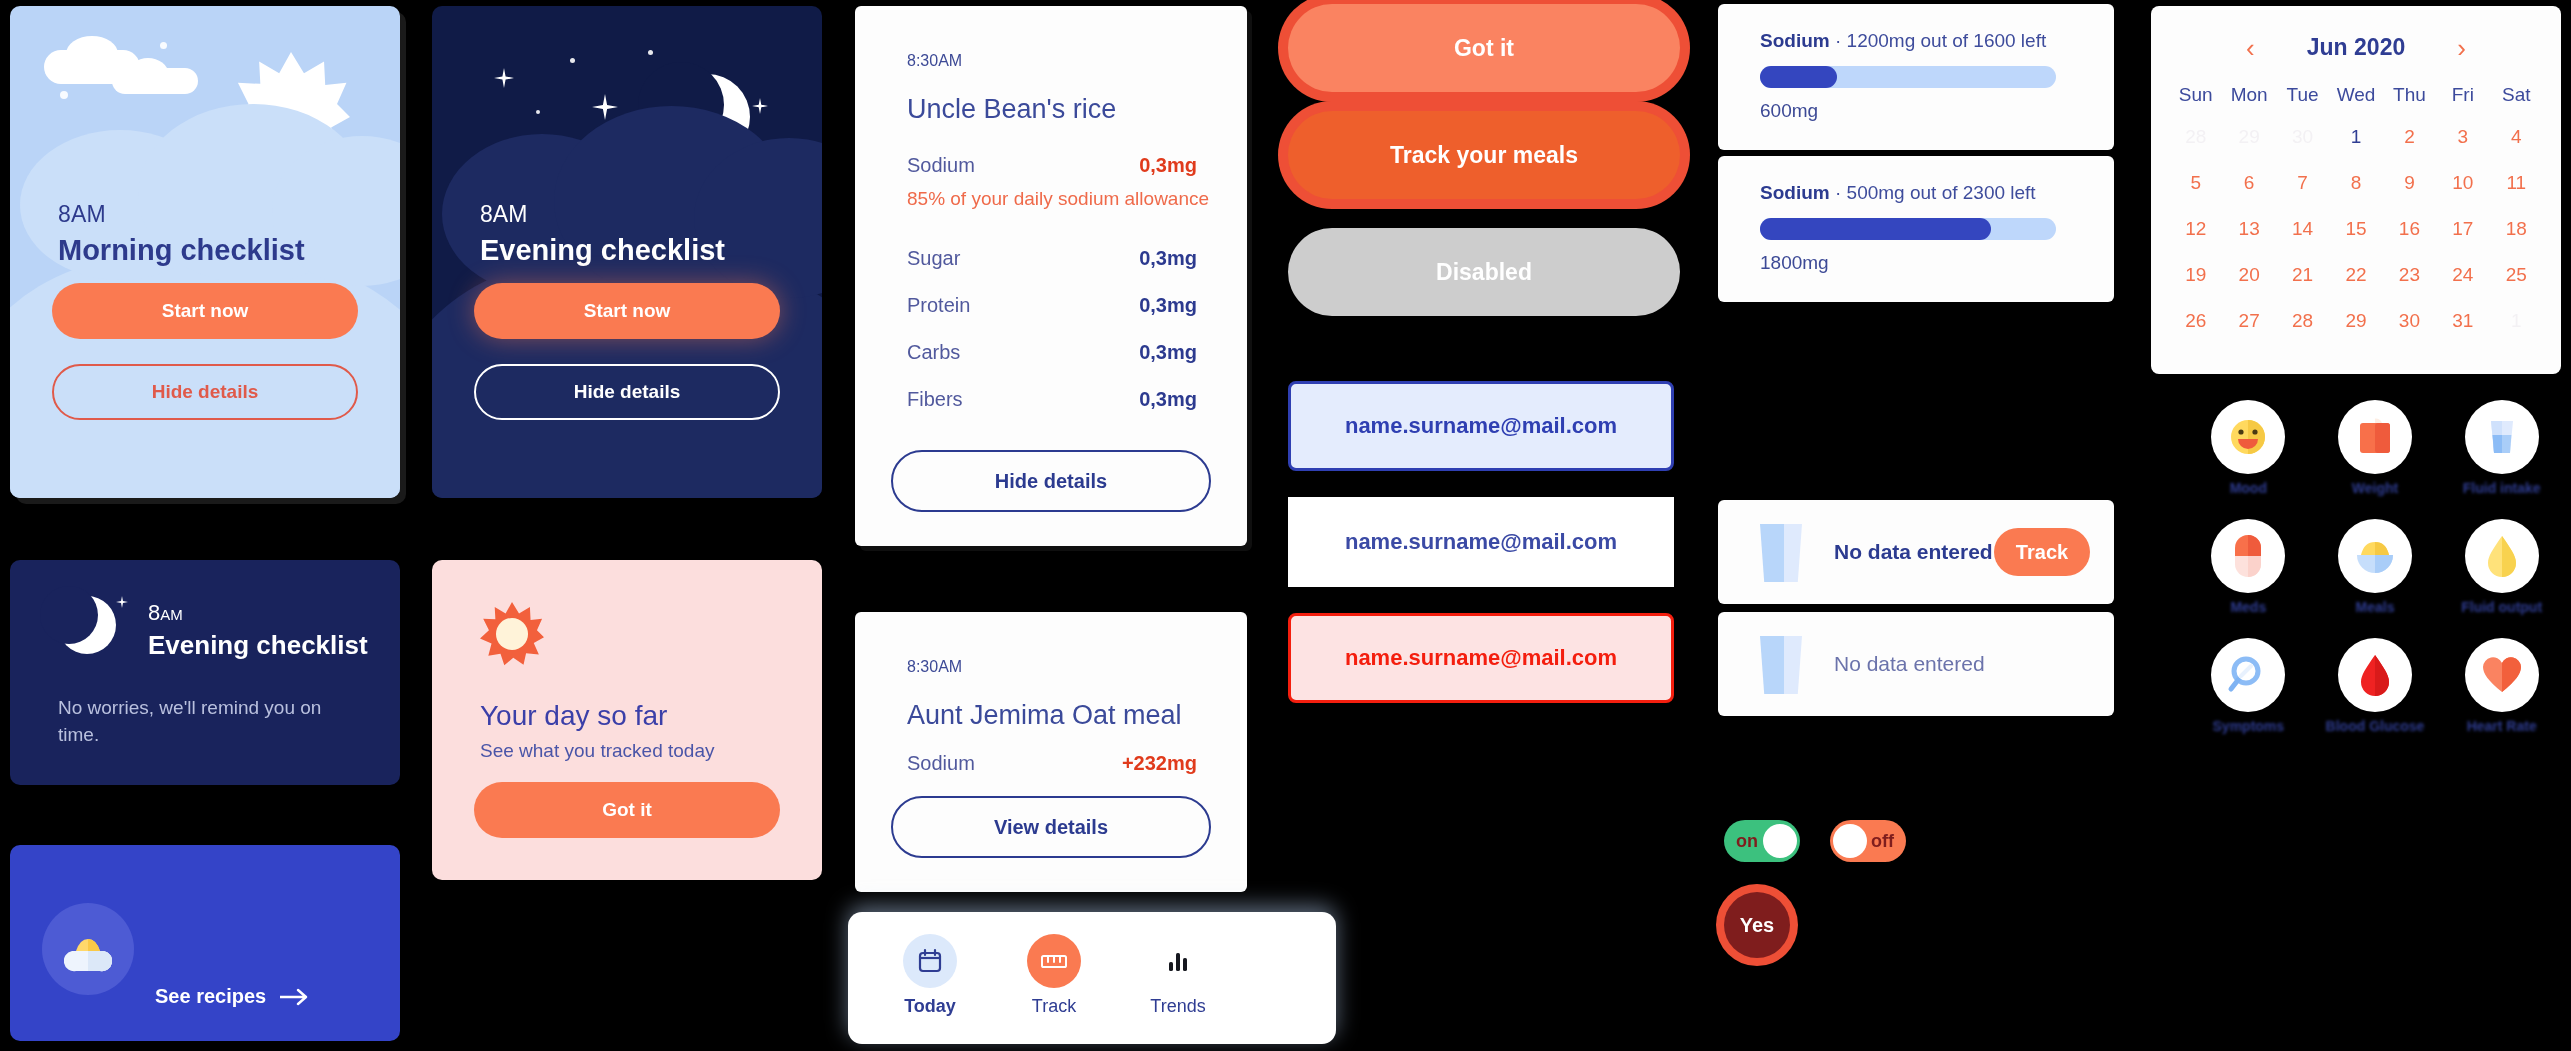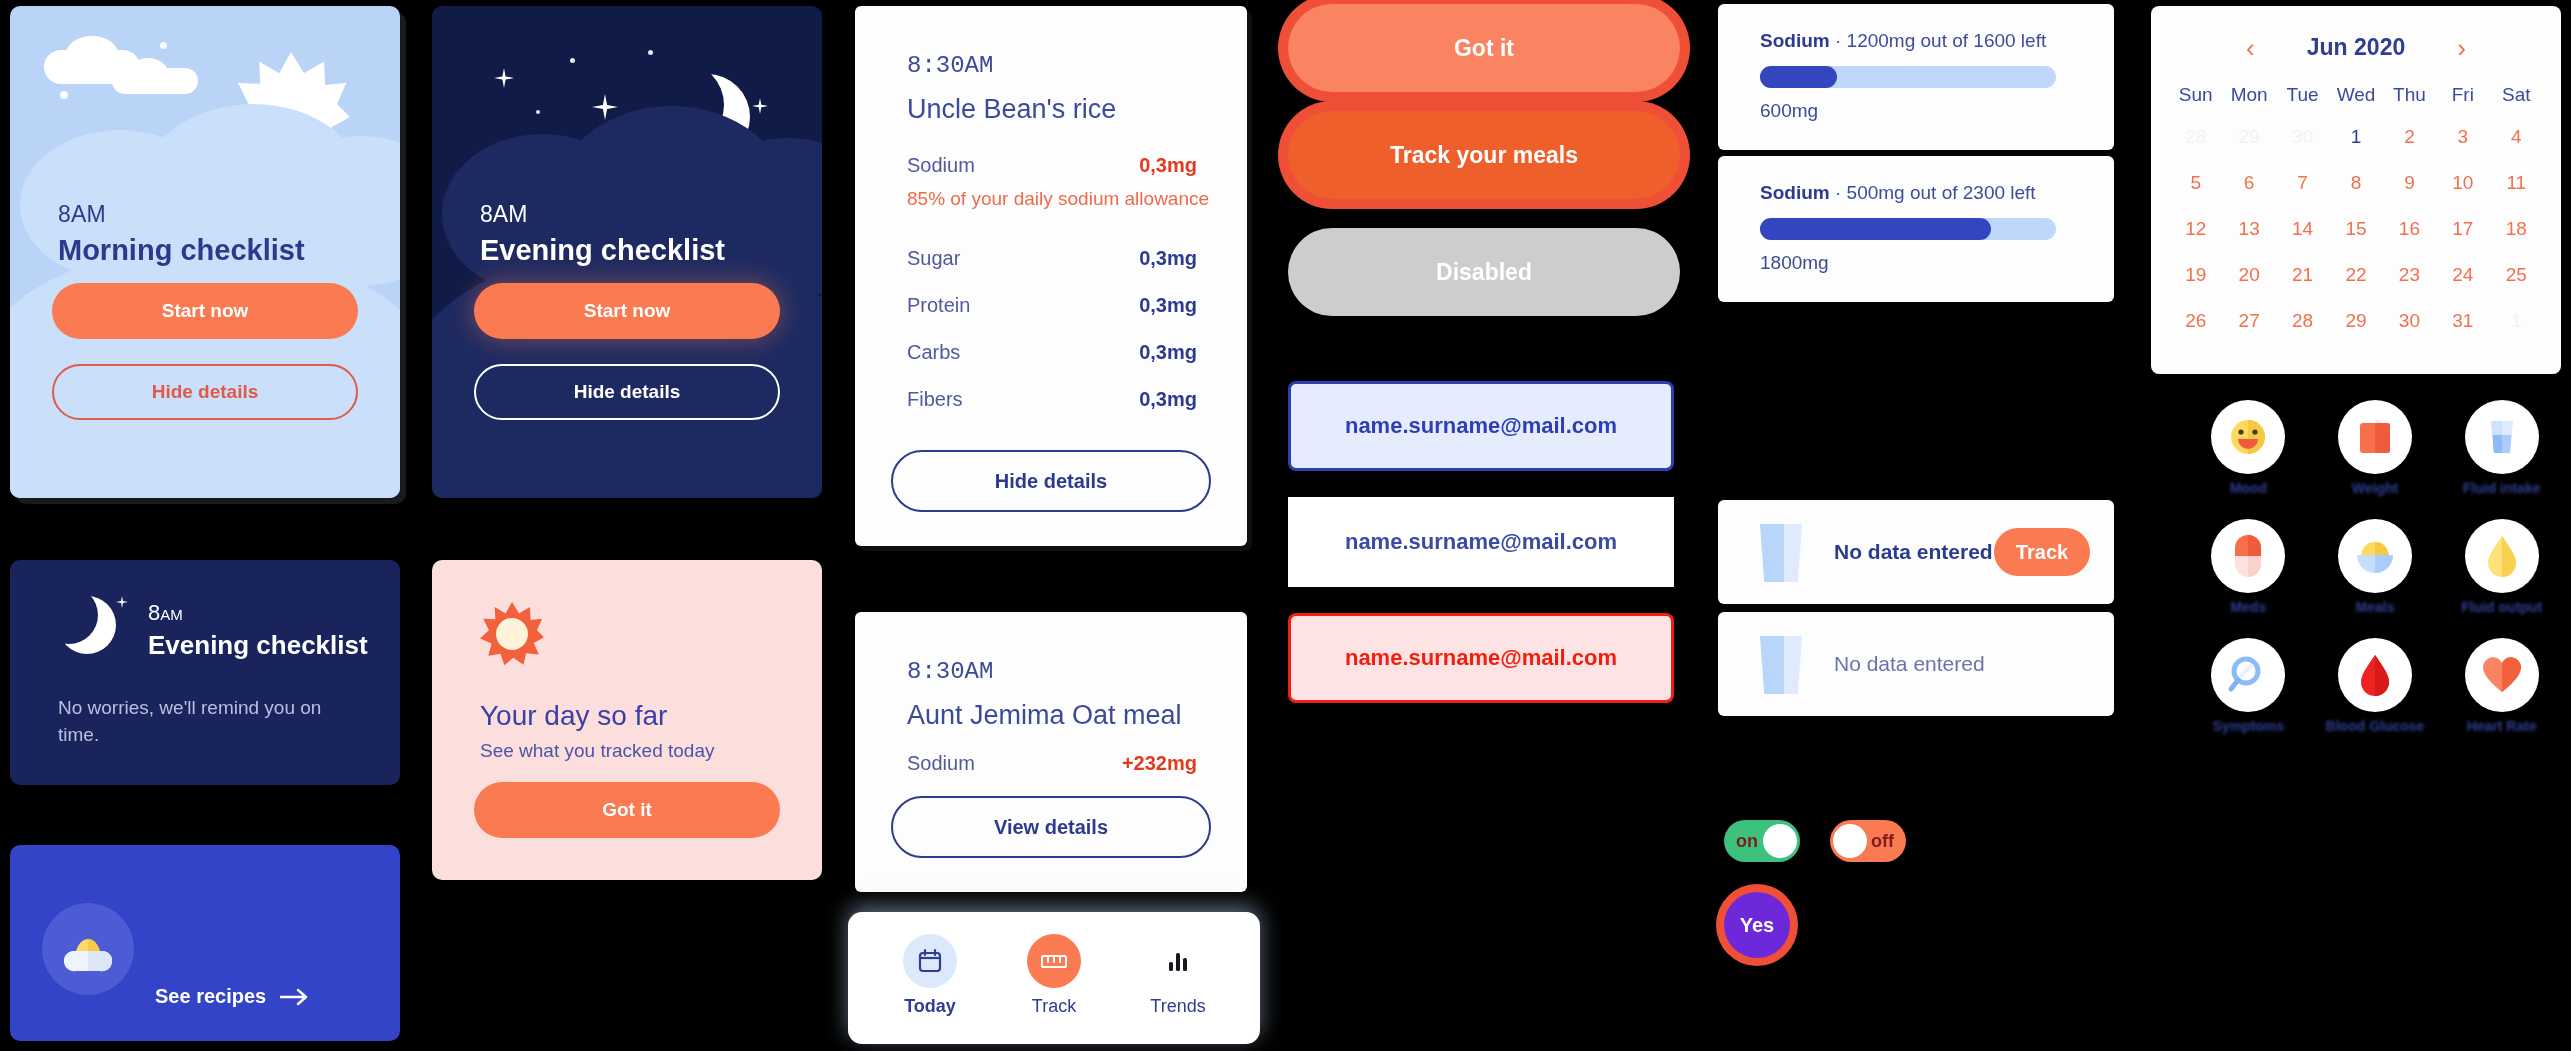--- a/index.html
+++ b/index.html
@@ -79,31 +79,31 @@
   .dc-sun{ position:absolute; left:48px; top:42px; width:64px; height:64px; background:#f2603c;
     clip-path: polygon(50% 0%,61% 18%,78% 8%,79% 28%,97% 26%,89% 44%,100% 55%,84% 64%,92% 82%,72% 80%,68% 98%,52% 87%,38% 99%,32% 81%,13% 84%,18% 65%,0% 57%,14% 44%,5% 26%,24% 27%,23% 8%,40% 18%);}
   .dc-sun-in{ position:absolute; left:64px; top:58px; width:32px; height:32px; border-radius:50%; background:#fff3d9;}
   .dc-title{ position:absolute; left:48px; top:140px; font-size:28px; font-weight:400; color:#3b3fa8;}
   .dc-sub{ position:absolute; left:48px; top:180px; font-size:19px; color:#4a55a8;}
   .dc-btn{ position:absolute; left:42px; top:222px; width:306px; height:56px; background:#fa7a51; color:#fff; font-size:19px;}
 
   
   .meal-card-1 { left:855px; top:6px; width:392px; height:540px; background:#fdfdfd; border-radius:6px; box-shadow:5px 5px 0 rgba(255,255,255,.06);}
   .meal-card-2 { left:855px; top:612px; width:392px; height:280px; background:#fdfdfd; border-radius:6px;}
-  .mc-time { position:absolute; left:52px; top:46px; font-size:24px; color:#3d4a96;font-family:Liberation Mono, monospace;}
+  .mc-time { position:absolute; left:52px; top:46px; font-size:16px; color:#3d4a96;}
   .mc-name { position:absolute; left:52px; top:88px; font-size:27px; color:#3b4a9a;}
   .nrow { position:absolute; left:52px; width:290px; display:flex; justify-content:space-between; align-items:baseline;}
   .nlab { font-size:20px; color:#51599d;}
   .nval { font-size:20px; font-weight:700; color:#2c3a8f;}
   .nval.red { color:#e03b1c;}
   .note-red { position:absolute; left:52px; font-size:19px; color:#ef6a4a;}
   .btn-outline-navy { border:2px solid #2c3b90; color:#2c3b90; background:transparent; font-size:20px; }
 
   .tabbar {
-    left:848px; top:912px; width:412px; height:132px;
+    left:848px; top:912px; width:488px; height:132px;
     background:#ffffff; border-radius:14px;
     box-shadow:0 -6px 22px rgba(186,212,247,.5);
   }
   .tab { position:absolute; top:22px; width:120px; text-align:center; cursor:pointer;}
   .tab-ic { width:54px; height:54px; margin:0 auto 8px; border-radius:50%; display:flex; align-items:center; justify-content:center;}
   .tab-lab { font-size:18px; }
 
   
   .btnstack { left:1280px; top:0px; width:410px; }
   .bs-btn { position:absolute; left:8px; width:392px; height:88px; border-radius:999px; display:flex; align-items:center; justify-content:center; color:#fff; font-size:23px; font-weight:700; cursor:pointer;}
@@ -143,21 +143,21 @@
 
   
   .toggles { position:absolute; left:1714px; top:810px; width:300px; height:200px;}
   .tg { position:absolute; width:76px; height:42px; border-radius:999px; display:flex; align-items:center; cursor:pointer;}
   .tg-on { left:10px; top:10px; background:#3cc17e; justify-content:flex-start; padding-left:12px;}
   .tg-off{ left:116px; top:10px; background:#fa7a51; justify-content:flex-end; padding-right:12px;}
   .tg-lab{ font-size:18px; font-weight:700; color:#7f1d1d;}
   .tg-knob{ position:absolute; top:4px; width:34px; height:34px; border-radius:50%; background:#fff;}
   .tg-on .tg-knob { right:3px; }
   .tg-off .tg-knob { left:3px; }
-  .yes-btn { position:absolute; left:10px; top:82px; width:66px; height:66px; border-radius:50%; background:#6d28d9; box-shadow:0 0 0 8px #ee4f36; display:flex; align-items:center; justify-content:center; color:#fff; font-size:20px; font-weight:700; cursor:pointer;text-align:right;}
+  .yes-btn { position:absolute; left:10px; top:82px; width:66px; height:66px; border-radius:50%; background:#7f1d1d; box-shadow:0 0 0 8px #ee4f36; display:flex; align-items:center; justify-content:center; color:#fff; font-size:20px; font-weight:700; cursor:pointer;text-align:right;}
 
   
   .calendar { position:absolute; left:2151px; top:6px; width:410px; height:368px; background:#fdfdfd; border-radius:8px;}
   .cal-head { position:absolute; left:0; top:28px; width:100%; display:flex; align-items:center; justify-content:center; gap:52px;}
   .cal-arrow { font-size:26px; color:#f2704c; cursor:pointer; line-height:1; }
   .cal-title { font-size:23px; font-weight:700; color:#2f3d93;}
   .cal-grid { position:absolute; left:18px; top:78px; width:374px; display:grid; grid-template-columns:repeat(7,1fr); row-gap:16px;}
   .dow { text-align:center; font-size:19px; color:#3c4a9c;}
   .dcell { text-align:center; font-size:19px; color:#f2704c; position:relative; height:30px; line-height:30px; cursor:pointer;}
   .dcell.mut { color:#f3f1f4;}

